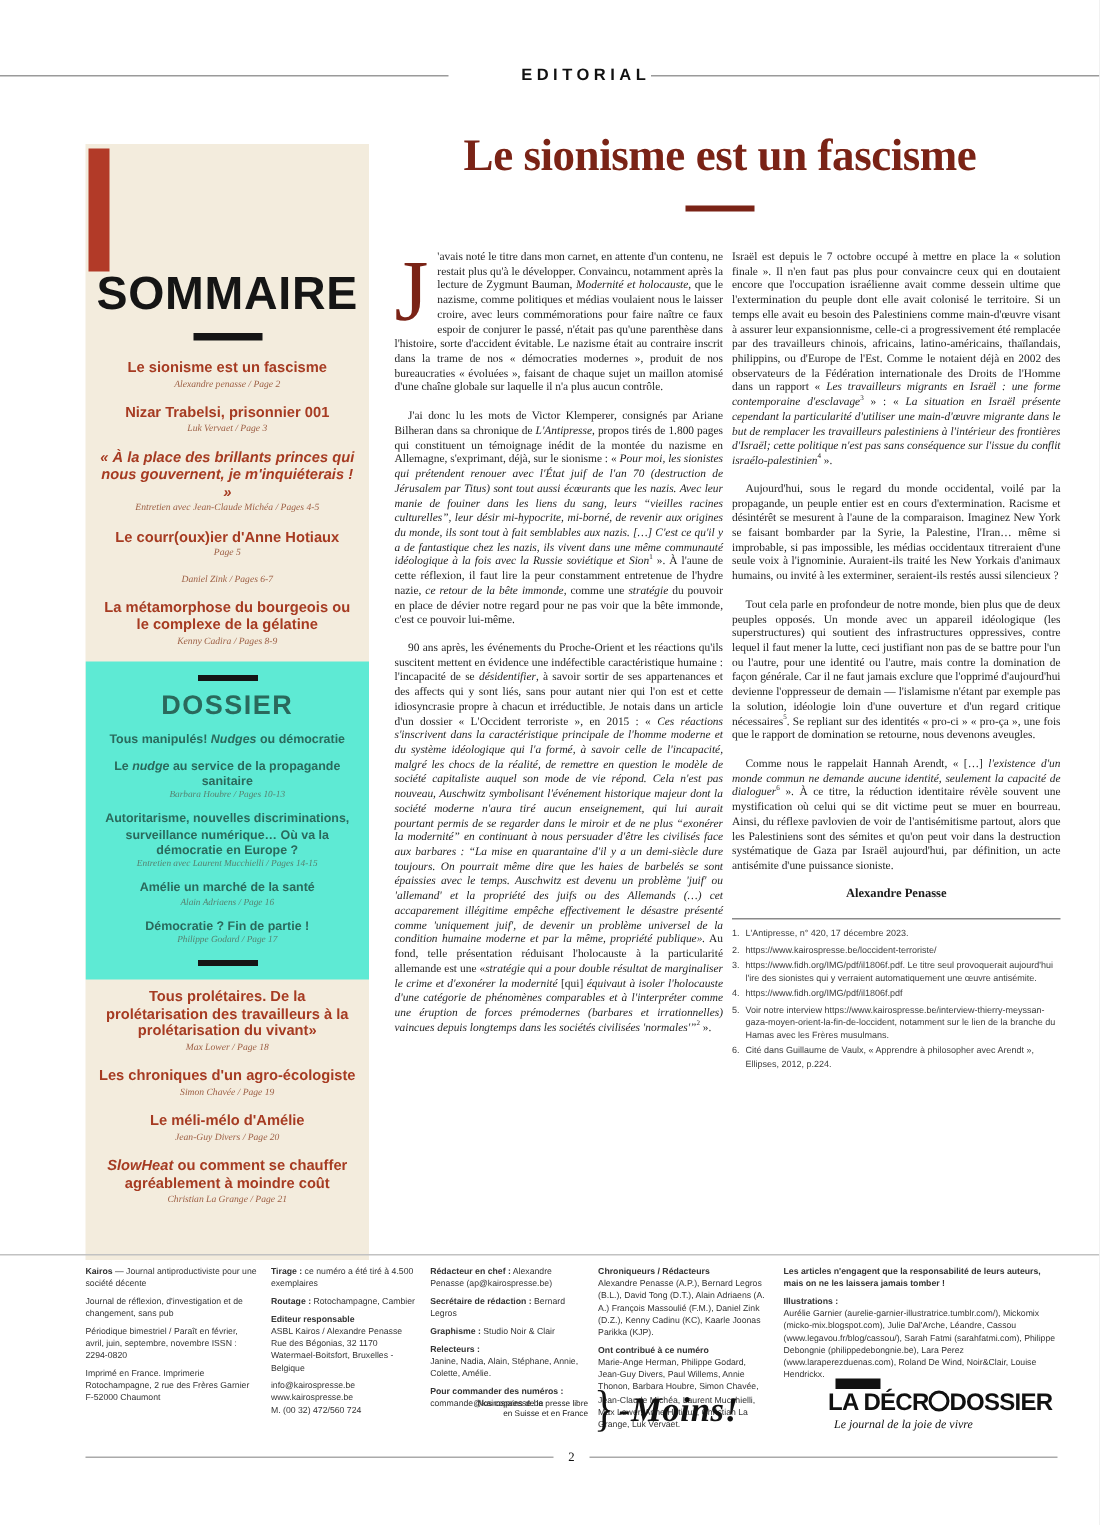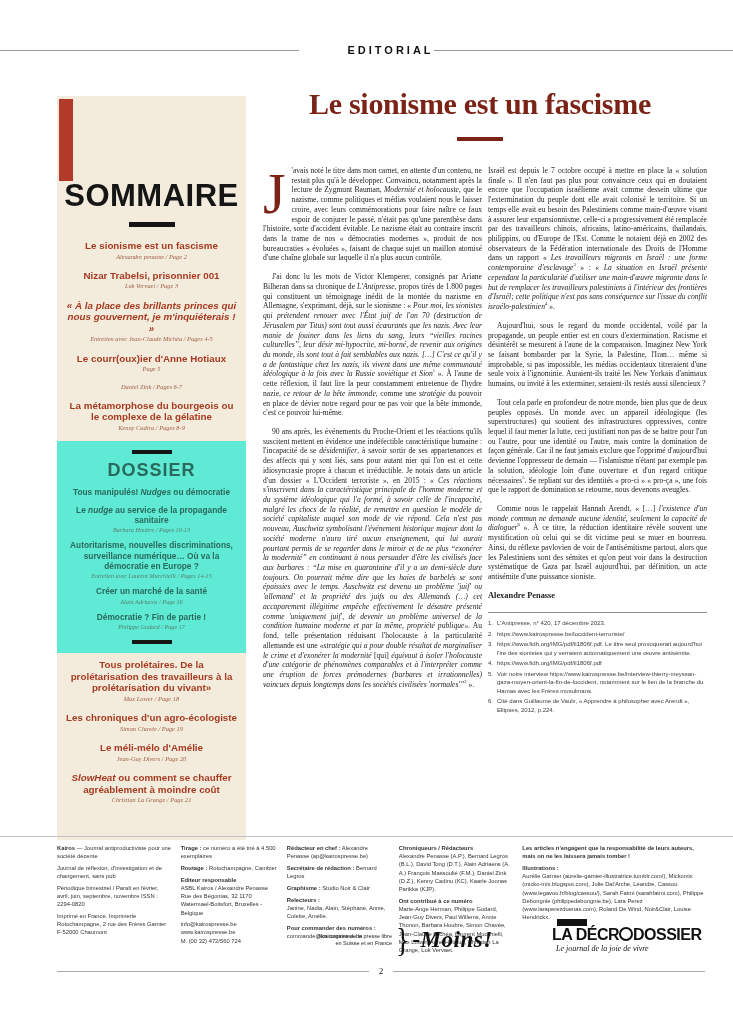--- a/index.html
+++ b/index.html
@@ -35,21 +35,21 @@
   .article-title { position:absolute; left:246px; top:88px; width:468px; text-align:center;
                    font:bold 30px/1.05 "Liberation Serif", serif; color:#7a2316; letter-spacing:-0.3px; }
   .title-rule { position:absolute; left:457px; top:137px; width:46px; height:4px; background:#7a2316; }
   .col { position:absolute; top:166px; width:219px; font:7.6px/1.28 "Liberation Serif", serif;
          color:#1d1d1d; text-align:justify; }
   .col-1 { left:263px; } .col-2 { left:488px; }
   .col p { margin:0 0 9px; text-indent:9px; }
   .col p.first { text-indent:0; }
   sup { font-size:0.62em; line-height:0; }
   .dropcap { float:left; font:58px/0.8 "Liberation Serif", serif; color:#7a2316; padding:5px 6px 2px 0; }
-  .sig { font:bold 8.4px/1.2 "Liberation Serif", serif; margin-top:3px; text-align:left; }
+  .sig { font:bold 8.4px/1.2 "Liberation Serif", serif; margin-top:3px; text-align:center; }
   .notes { margin-top:11px; border-top:1px solid #8a8a8a; padding-top:6px;
            font:6px/1.38 "Liberation Sans", sans-serif; color:#3c3c3c; text-align:left; }
   .note { display:flex; margin-bottom:2.5px; }
   .note .n { width:9px; flex:none; }
 
   
   .footer-divider { position:absolute; top:836px; left:0; width:733px; height:1px; background:#c2c2c2; }
   .footer { position:absolute; top:844px; left:57px; width:648px; display:flex; gap:9px;
             font:5.8px/1.42 "Liberation Sans", sans-serif; color:#333; }
   .fcol p { margin:0 0 3.5px; }
@@ -118,21 +118,21 @@
       <div class="dos-lead"><span>Tous manipulés! </span><span style="font-style: italic;">Nudges</span><span> ou démocratie</span></div>
       <div class="dentry">
         <div class="t"><span>Le </span><span style="font-style: italic;">nudge</span><span> au service de la propagande sanitaire</span></div>
         <div class="b">Barbara Houbre / Pages 10-13</div>
       </div>
       <div class="dentry">
         <div class="t"><span>Autoritarisme, nouvelles discriminations, surveillance numérique… Où va la démocratie en Europe ?</span></div>
         <div class="b">Entretien avec Laurent Mucchielli / Pages 14-15</div>
       </div>
       <div class="dentry">
-        <div class="t"><span>Créer un marché de la santé</span></div>
+        <div class="t"><span>Amélie un marché de la santé</span></div>
         <div class="b">Alain Adriaens / Page 16</div>
       </div>
       <div class="dentry">
         <div class="t"><span>Démocratie ? Fin de partie !</span></div>
         <div class="b">Philippe Godard / Page 17</div>
       </div>
       <div class="mini-rule bottom"></div>
     </div>
 
     <div class="entry">

